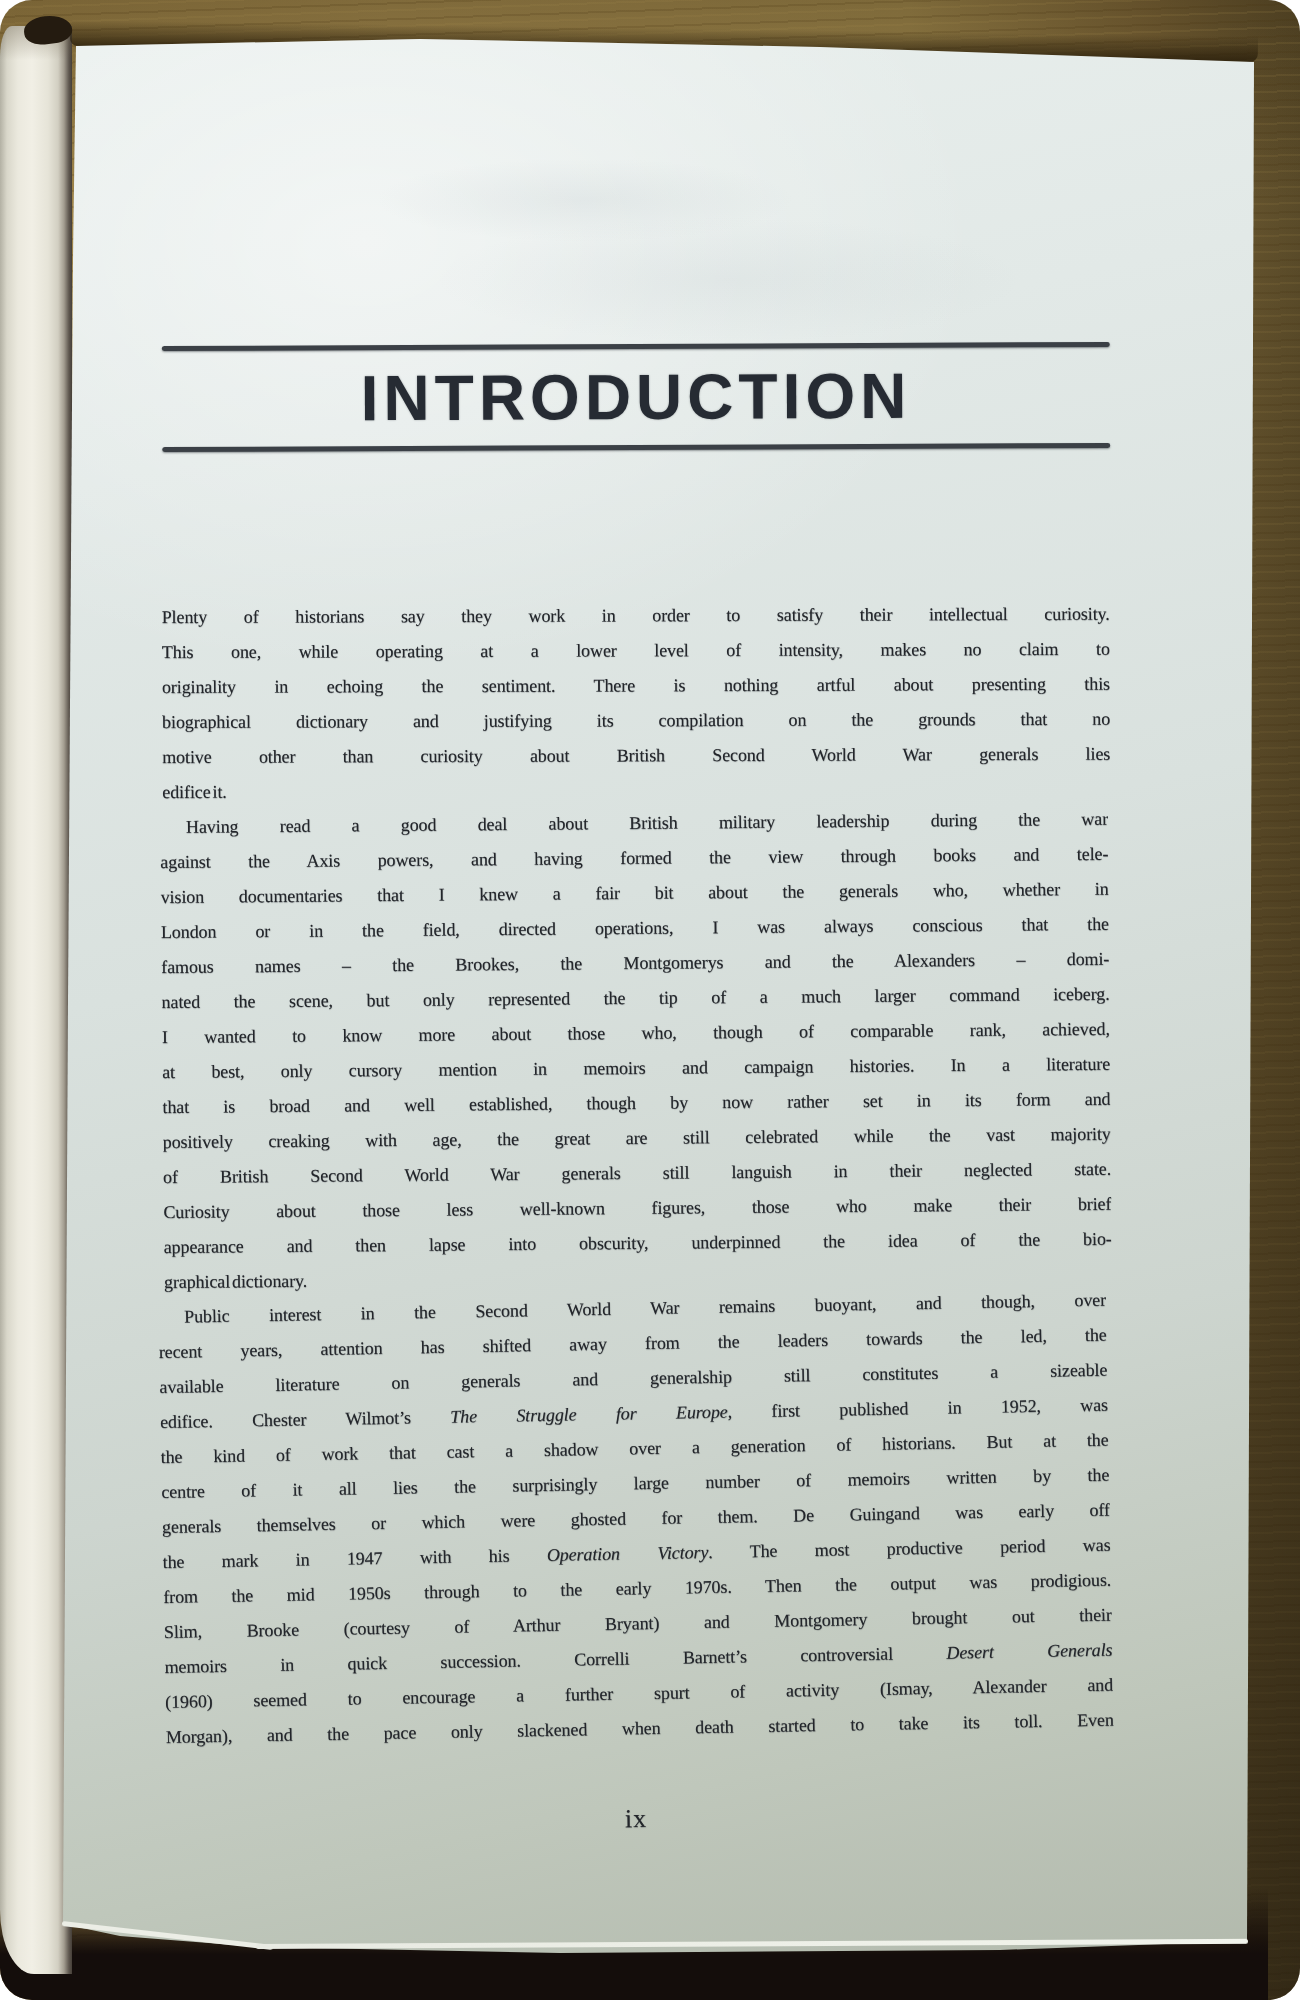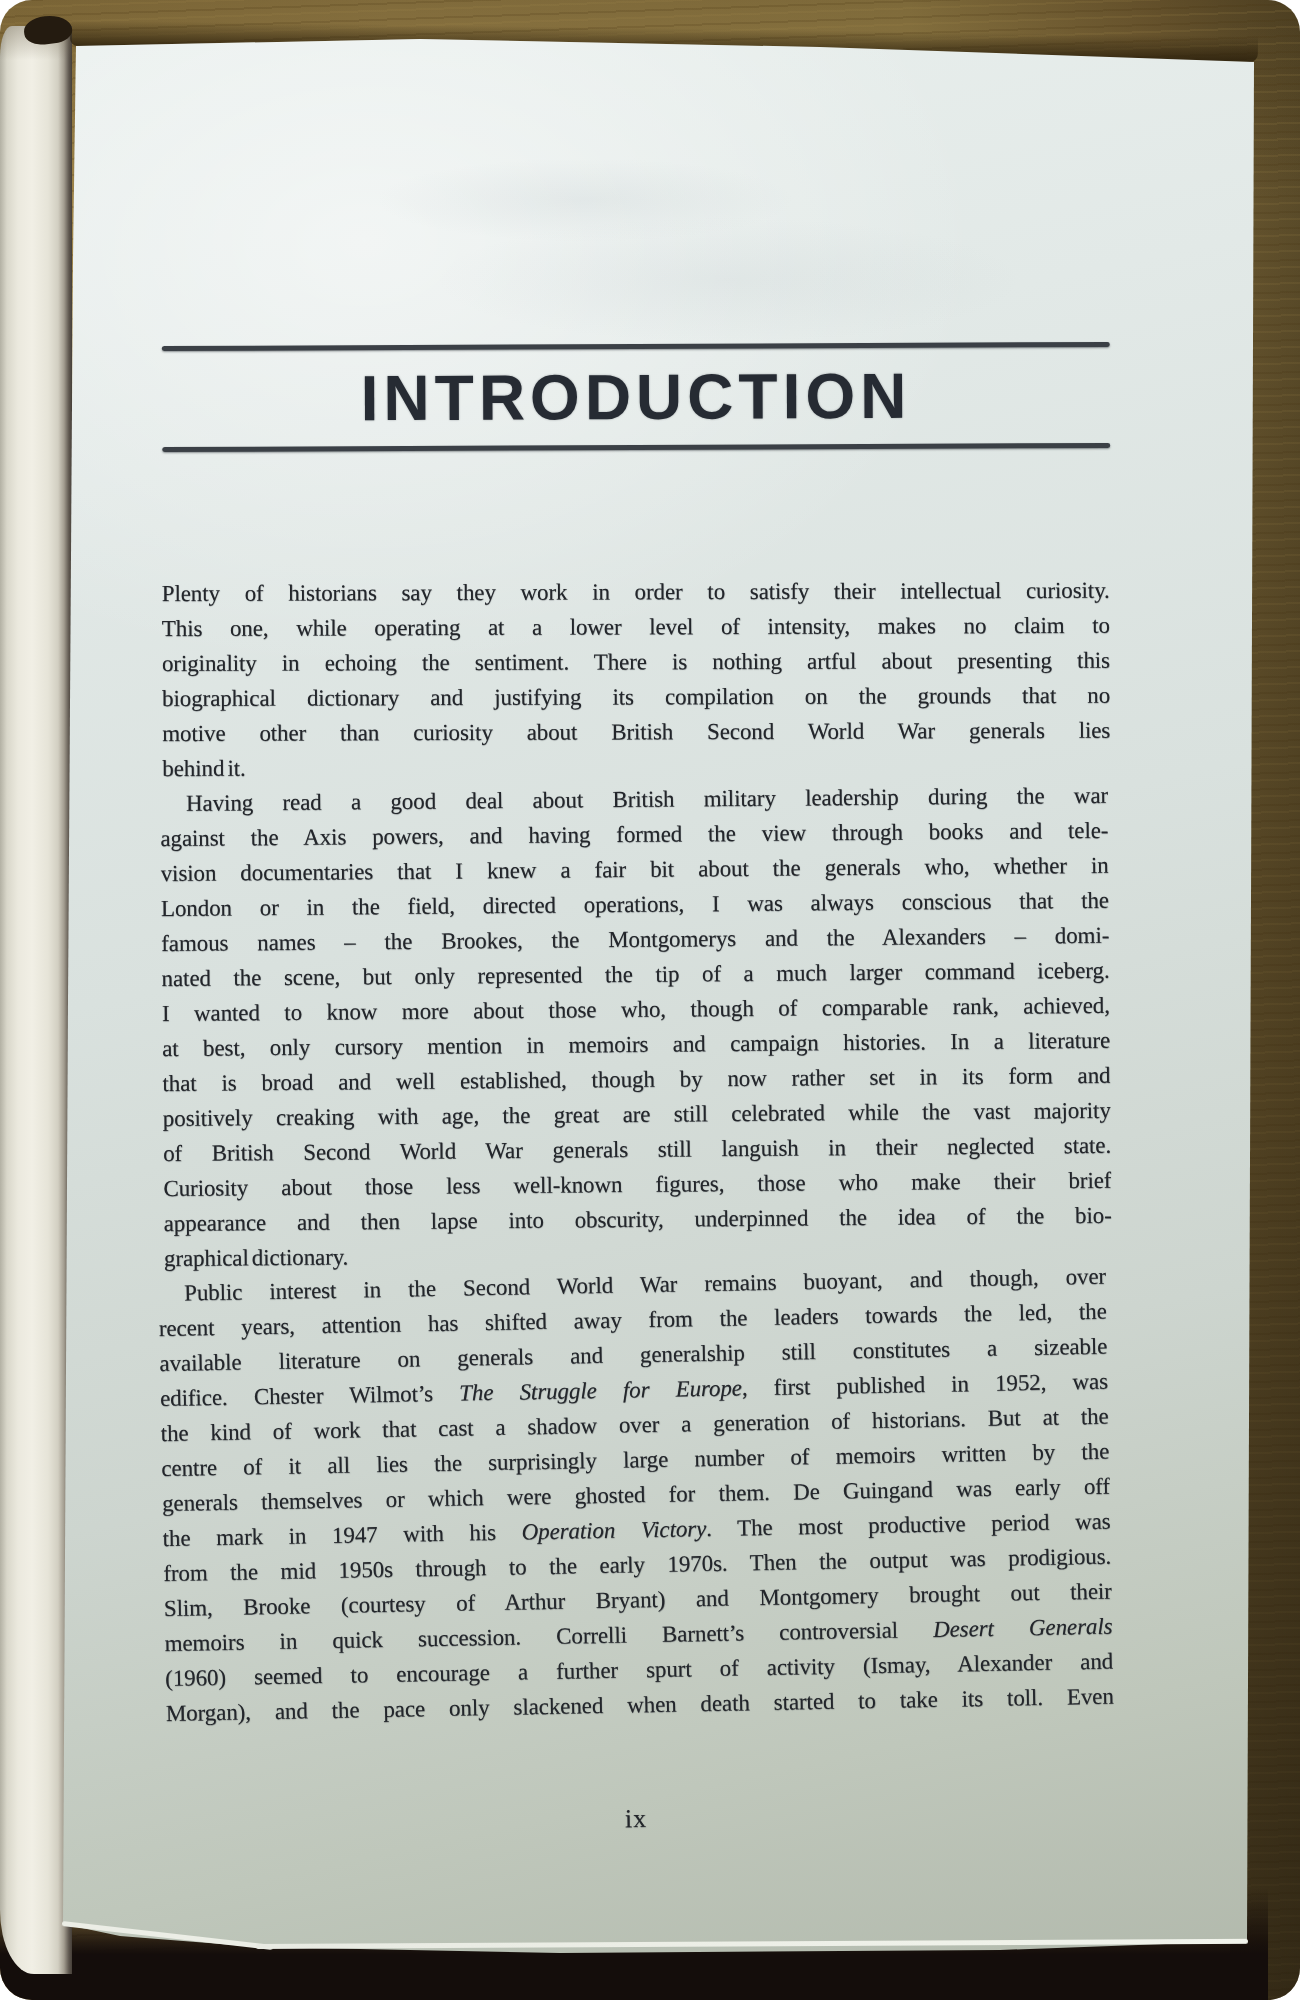--- a/index.html
+++ b/index.html
@@ -39,22 +39,22 @@
       linear-gradient(168deg, #eaf0ee 0%, #e2e9e7 22%, #d9e1de 45%, #cdd5cf 68%, #bfc7bb 85%, #b0b7aa 100%);}
   .edge-a{position:absolute;left:62px;top:1921px;width:212px;height:5px;z-index:4;
     background:#eceee6;transform:rotate(6.5deg);transform-origin:0 50%;border-radius:3px;filter:blur(0.4px);}
   .edge-b{position:absolute;left:256px;top:1944px;width:992px;height:5px;z-index:4;
     background:linear-gradient(to right,#e8eae2,#f2f4ec);transform:rotate(-0.3deg);transform-origin:0 50%;border-radius:3px;filter:blur(0.4px);}
   .title-wrap{position:absolute;left:162px;top:344px;width:948px;z-index:5;transform:rotate(-0.25deg);}
   .rule{height:5px;background:#3b4046;border-radius:3px;box-shadow:0 1px 2px rgba(59,64,70,0.55);}
   .title{text-align:center;font-family:"Liberation Sans",sans-serif;font-weight:700;
     font-size:64px;line-height:96px;letter-spacing:5px;color:#262b33;
     text-shadow:0 0 2px rgba(38,43,51,0.4);}
-  .body{position:absolute;left:162px;top:576px;width:948px;z-index:5;
-    font-family:"Liberation Serif",serif;font-size:23px;color:#23262b;
+  .body{position:absolute;left:162px;top:600px;width:948px;z-index:5;
+    font-family:"Liberation Serif",serif;font-size:18px;color:#23262b;
     letter-spacing:-0.1px;word-spacing:-2.5px;
     text-shadow:0.3px 0.5px 0.8px rgba(30,33,40,0.55);}
   .para{transform-origin:0 50%;}
   .para:nth-child(1){transform:rotate(-0.2deg);}
   .para:nth-child(2){transform:rotate(-0.5deg);}
   .para:nth-child(3){transform:rotate(-1.05deg);}
   .line{height:35px;line-height:35px;overflow:hidden;text-align:justify;}
   .line.just{text-align-last:justify;}
   .line.indent{padding-left:26px;}
   .it{font-style:italic;}
@@ -83,21 +83,21 @@
     <div class="rule"></div>
   </div>
 
   <div class="body">
       <div class="para">
         <div class="line just"><span>Plenty of historians say they work in order to satisfy their intellectual curiosity.</span></div>
         <div class="line just"><span>This one, while operating at a lower level of intensity, makes no claim to</span></div>
         <div class="line just"><span>originality in echoing the sentiment. There is nothing artful about presenting this</span></div>
         <div class="line just"><span>biographical dictionary and justifying its compilation on the grounds that no</span></div>
         <div class="line just"><span>motive other than curiosity about British Second World War generals lies</span></div>
-        <div class="line"><span>behind it.</span></div>
+        <div class="line"><span>edifice it.</span></div>
       </div>
       <div class="para">
         <div class="line indent just"><span>Having read a good deal about British military leadership during the war</span></div>
         <div class="line just"><span>against the Axis powers, and having formed the view through books and tele-</span></div>
         <div class="line just"><span>vision documentaries that I knew a fair bit about the generals who, whether in</span></div>
         <div class="line just"><span>London or in the field, directed operations, I was always conscious that the</span></div>
         <div class="line just"><span>famous names – the Brookes, the Montgomerys and the Alexanders – domi-</span></div>
         <div class="line just"><span>nated the scene, but only represented the tip of a much larger command iceberg.</span></div>
         <div class="line just"><span>I wanted to know more about those who, though of comparable rank, achieved,</span></div>
         <div class="line just"><span>at best, only cursory mention in memoirs and campaign histories. In a literature</span></div>

